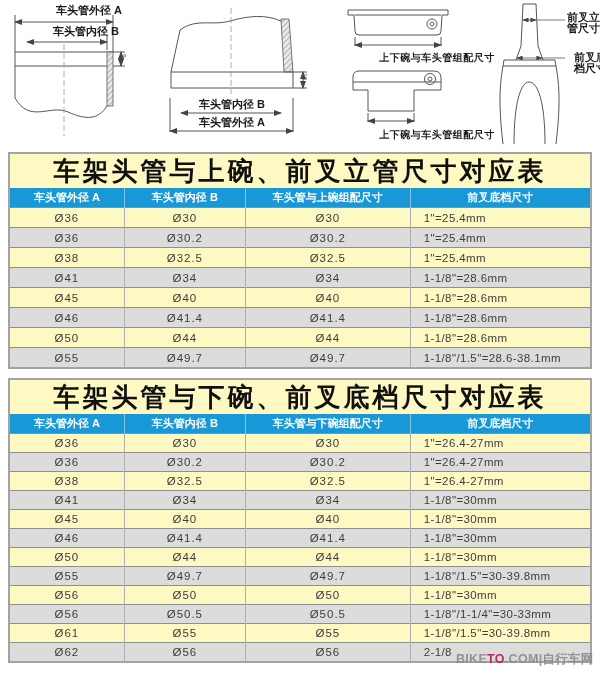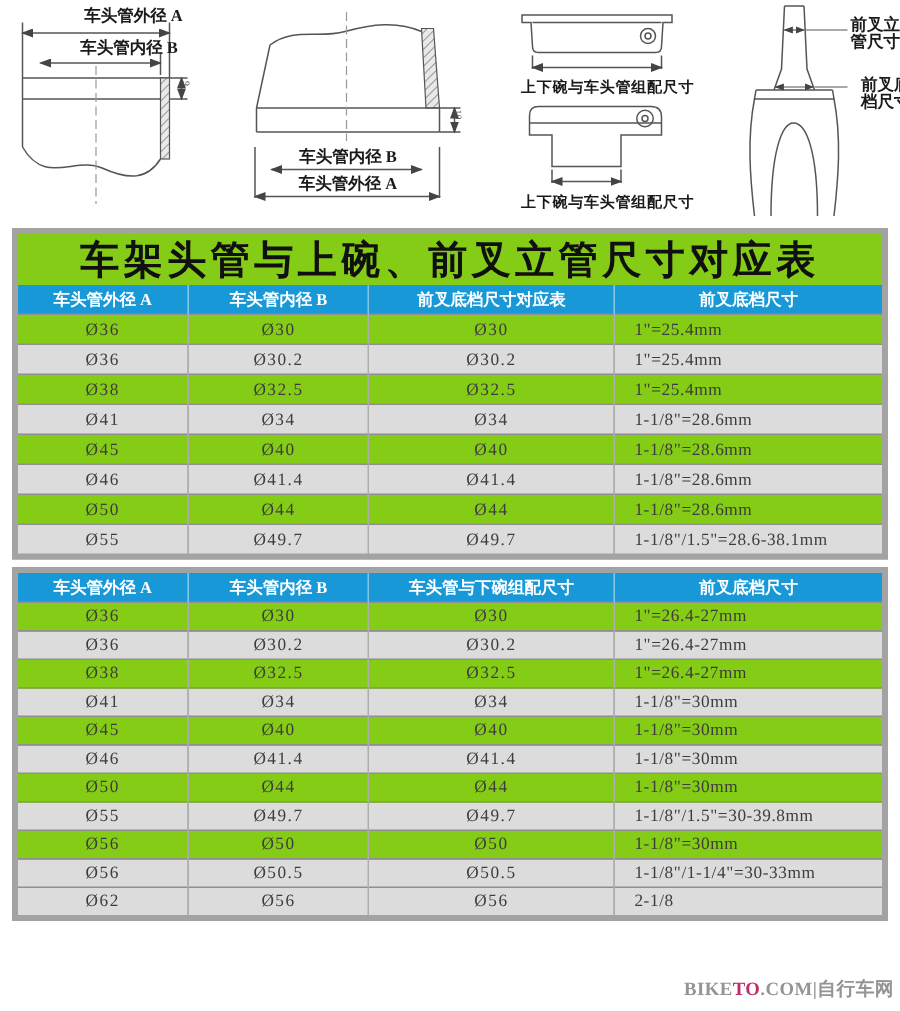--- a/index.html
+++ b/index.html
@@ -1,24 +1,24 @@
 <!DOCTYPE html>
 <html><head>
 <meta charset="utf-8">
 <style>
   html,body{margin:0;padding:0;background:#fff;}
   .page{position:relative;width:600px;height:674px;background:#ffffff;overflow:hidden;
-        font-family:Liberation Serif, serif;}
+        font-family:Liberation Sans, sans-serif;}
   svg{position:absolute;}
   .dlabel{position:absolute;font-weight:bold;color:#1a1a1a;text-align:center;white-space:pre-line;}
   .lbl11{font-size:11px;}
-  .lbl10{font-size:10px;letter-spacing:.5px;}
+  .lbl10{font-size:10px;letter-spacing:.5px;margin-left:32px;}
   .lbl9{font-size:11px;line-height:10.5px;text-align:left;}
   .rot{transform:rotate(90deg);transform-origin:left top;font-size:6.5px;font-weight:normal;color:#555;}
-  .tbl{position:absolute;left:8px;width:584px;border:4px solid #a3a3a3;background:#84cc16;box-sizing:border-box;}
+  .tbl{position:absolute;left:8px;width:584px;border:2px solid #a3a3a3;background:#fef9c3;box-sizing:border-box;}
   .tbl-title{height:34px;line-height:35px;text-align:center;font-size:26px;font-weight:bold;color:#101010;
              letter-spacing:3px;white-space:nowrap;overflow:hidden;}
   table{width:100%;border-collapse:collapse;table-layout:fixed;}
   col.c0{width:19.7%;} col.c1{width:20.9%;} col.c2{width:28.4%;} col.c3{width:31%;}
   th{background:#1898d6;color:#ffffff;font-size:11px;font-weight:bold;height:19px;padding:0;
      border-left:1px solid rgba(255,255,255,.45);}
   th:first-child{border-left:none;}
   td{height:19px;text-align:center;font-size:11.5px;color:#3d3d3d;letter-spacing:1px;padding:0;
      border-top:1px solid #8f8f8f;border-left:1px solid #aeaeae;overflow:hidden;white-space:nowrap;}
   td:first-child{border-left:none;}
@@ -156,21 +156,21 @@
       <colgroup>
           <col class="c0">
           <col class="c1">
           <col class="c2">
           <col class="c3">
         </colgroup>
       <thead>
         <tr>
           <th>车头管外径 A</th>
           <th>车头管内径 B</th>
-          <th>前叉底档尺寸对应表</th>
+          <th>车头管与上碗组配尺寸</th>
           <th>前叉底档尺寸</th>
         </tr>
       </thead>
       <tbody>
           <tr>
             <td class="c0">Ø36</td>
             <td class="c1">Ø30</td>
             <td class="c2">Ø30</td>
             <td class="c3">1"=25.4mm</td>
           </tr>
@@ -214,20 +214,21 @@
             <td class="c0">Ø55</td>
             <td class="c1">Ø49.7</td>
             <td class="c2">Ø49.7</td>
             <td class="c3">1-1/8"/1.5"=28.6-38.1mm</td>
           </tr>
         </tbody>
     </table>
   </div>
 
   <div class="tbl t2">
+    <div class="tbl-title">车架头管与下碗、前叉底档尺寸对应表</div>
     <table>
       <colgroup>
           <col class="c0">
           <col class="c1">
           <col class="c2">
           <col class="c3">
         </colgroup>
       <thead>
         <tr>
           <th>车头管外径 A</th>
@@ -290,20 +291,26 @@
             <td class="c1">Ø50</td>
             <td class="c2">Ø50</td>
             <td class="c3">1-1/8"=30mm</td>
           </tr>
           <tr class="alt">
             <td class="c0">Ø56</td>
             <td class="c1">Ø50.5</td>
             <td class="c2">Ø50.5</td>
             <td class="c3">1-1/8"/1-1/4"=30-33mm</td>
           </tr>
+          <tr>
+            <td class="c0">Ø61</td>
+            <td class="c1">Ø55</td>
+            <td class="c2">Ø55</td>
+            <td class="c3">1-1/8"/1.5"=30-39.8mm</td>
+          </tr>
           <tr class="alt">
             <td class="c0">Ø62</td>
             <td class="c1">Ø56</td>
             <td class="c2">Ø56</td>
             <td class="c3">2-1/8</td>
           </tr>
         </tbody>
     </table>
   </div>
 

